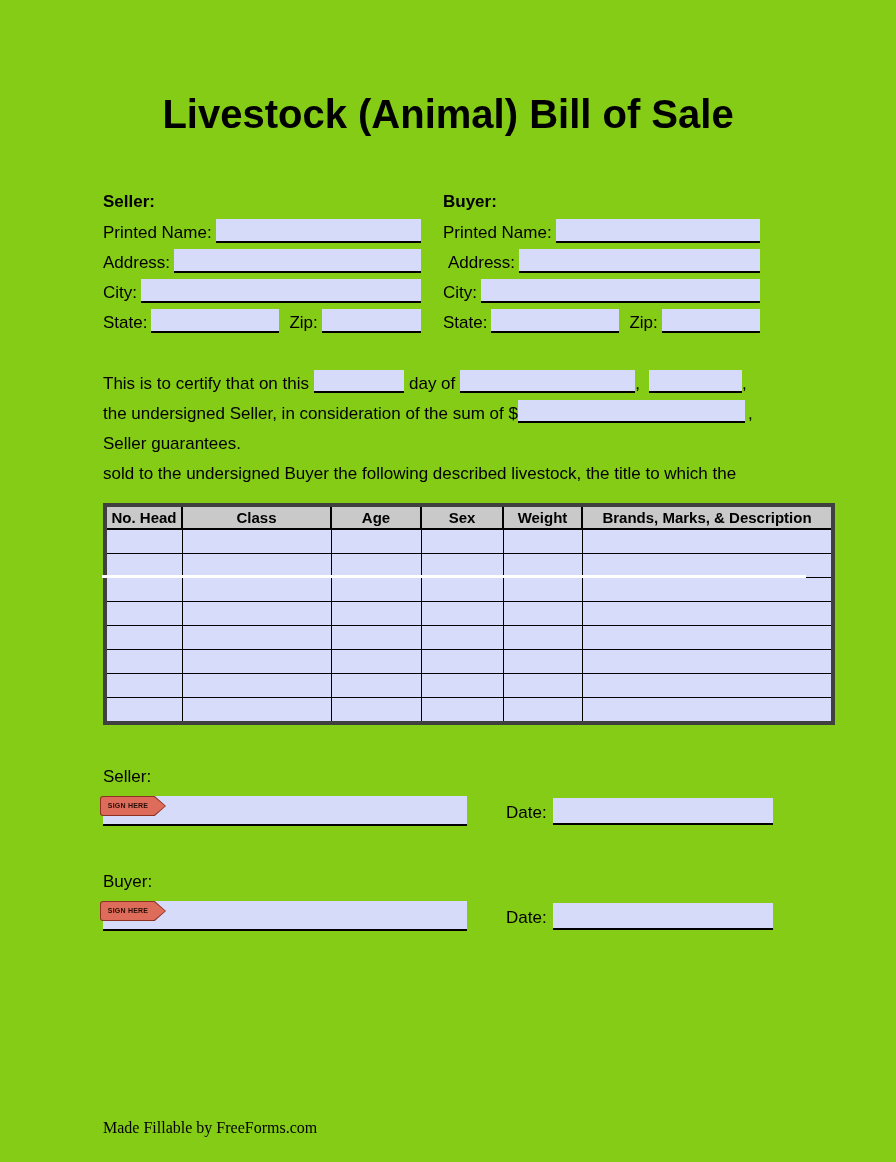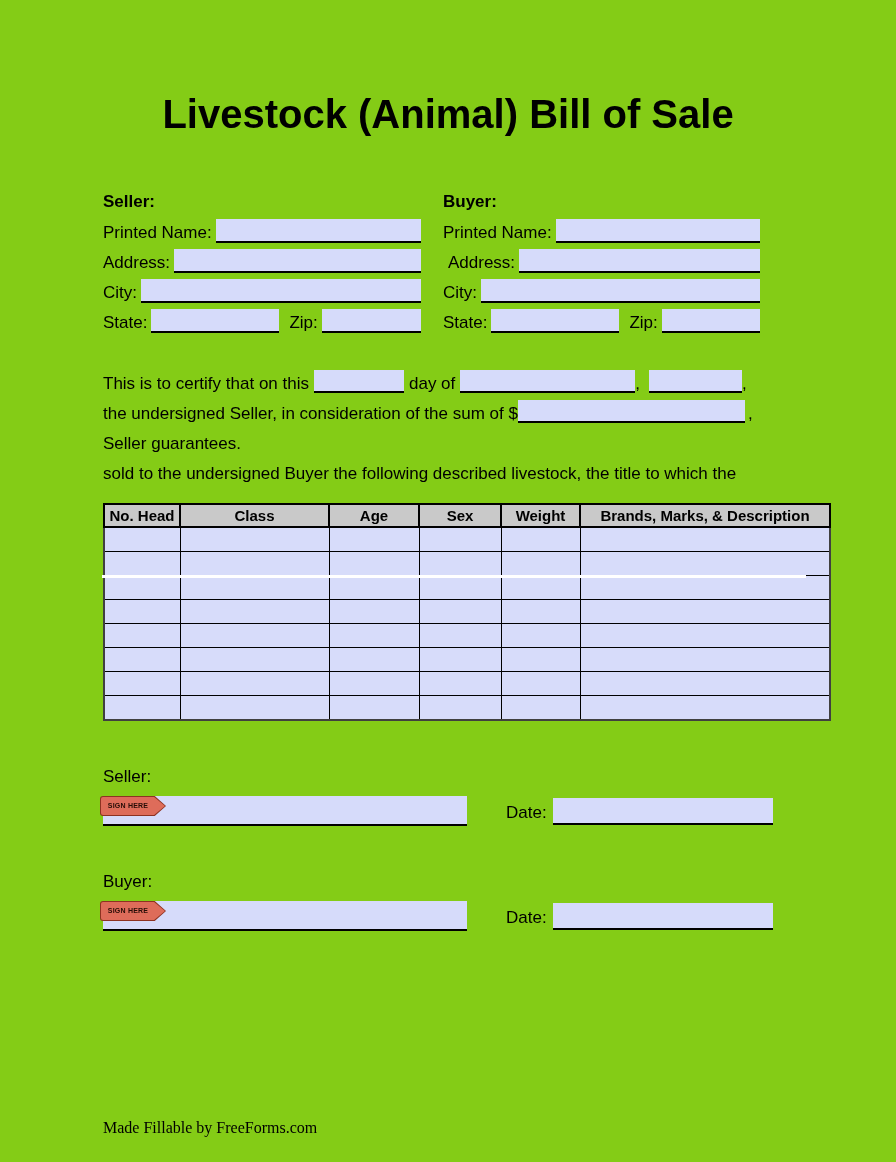--- a/index.html
+++ b/index.html
@@ -99,21 +99,21 @@
     height: 21px;
     padding: 0 2px;
     overflow: hidden;
   }
   .livestock-table td {
     border: 1.5px solid #000;
     height: 23px;
     padding: 0;
     background: #d7dcfa;
   }
-  .livestock-table { border: 2px solid #404040; }
+  .livestock-table { border: 4px solid #404040; }
   .col-nohead { width: 70px; }
   .col-class  { width: 143px; }
   .col-age    { width: 84px; }
   .col-sex    { width: 76px; }
   .col-weight { width: 73px; }
   .col-brands { width: 244px; }
   .table-gap {
     position: absolute;
     top: 575px; left: 102px;
     width: 704px; height: 3px;

